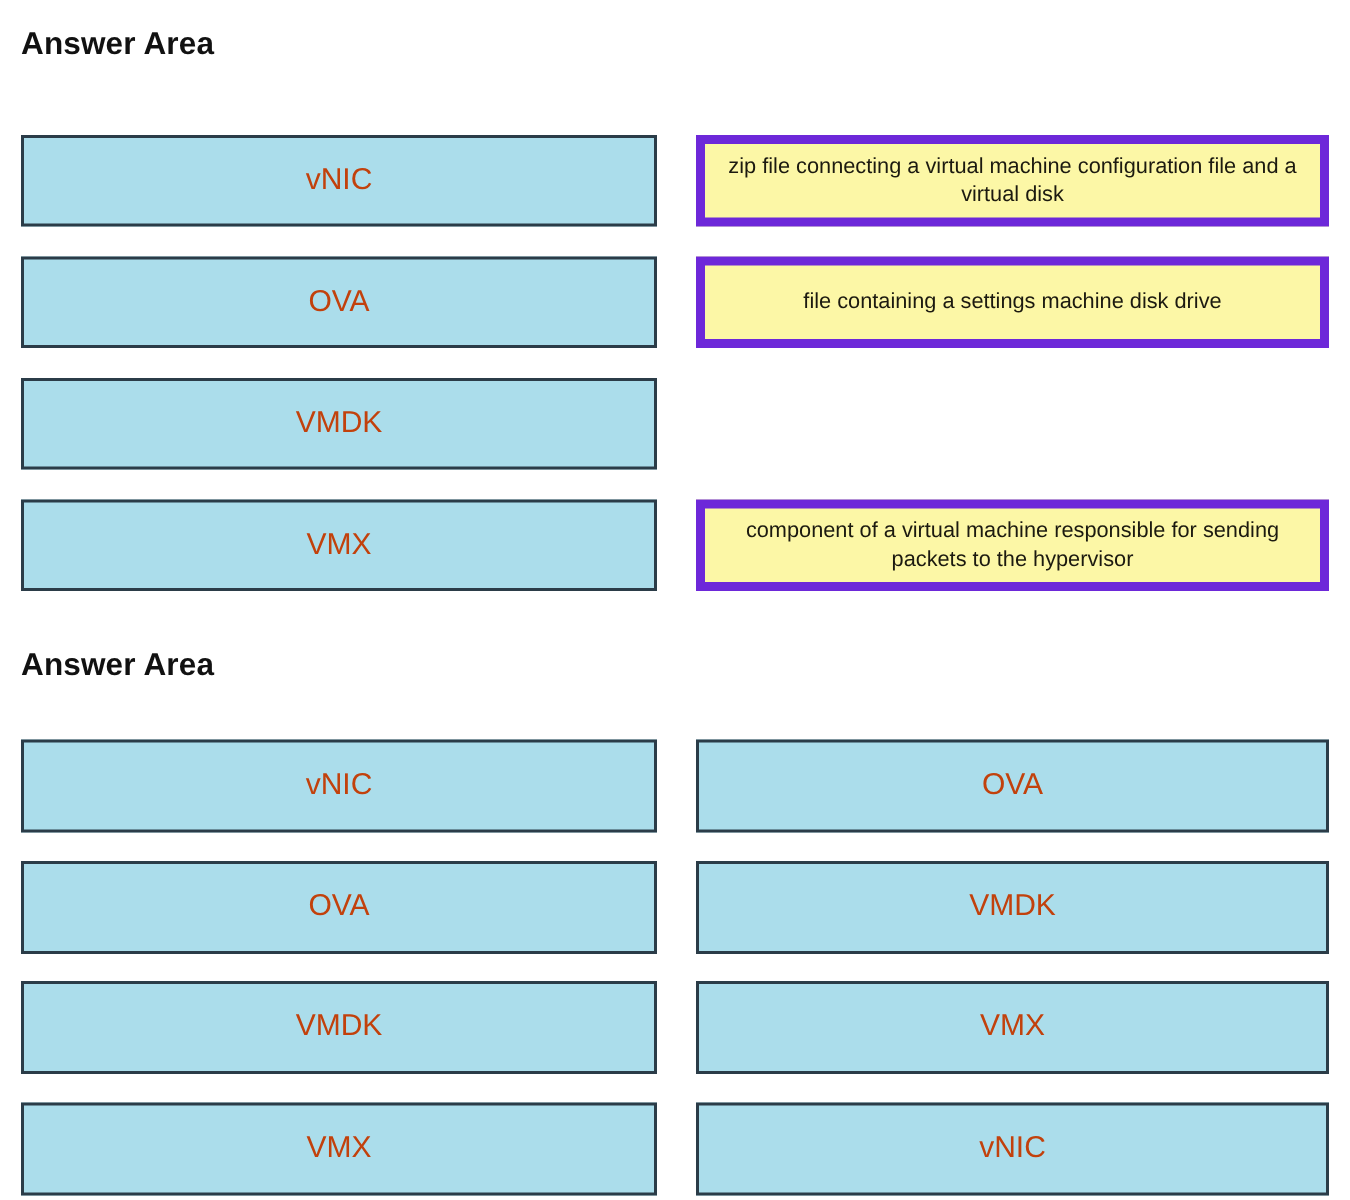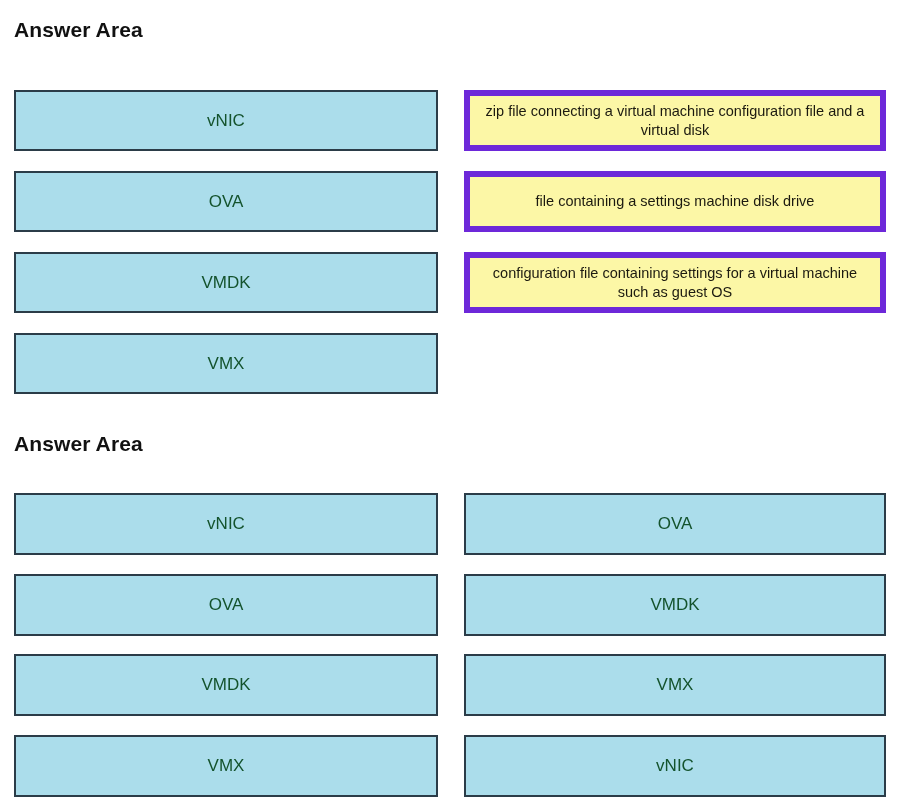--- a/index.html
+++ b/index.html
@@ -43,22 +43,22 @@
     display: flex;
     align-items: center;
     justify-content: center;
     text-align: center;
     line-height: 1.28;
   }
 
   .box-blue {
     background: #ABDDEB;
     border: 2px solid #2B3C48;
-    font-size: 17px;
-    color: #14532d;
+    font-size: 20px;
+    color: #c2410c;
   }
 
   .box-yellow {
     background: #FCF7A6;
     border: 6px solid #6d28d9;
     font-size: 14.5px;
     color: #1c1a10;
     padding: 4px 10px;
   }
 
@@ -109,24 +109,24 @@
   </div>
 
   <div class="box box-yellow s1-right s1-row0">
     <span class="box-label">zip file connecting a virtual machine configuration file and a virtual disk</span>
   </div>
 
   <div class="box box-yellow s1-right s1-row1">
     <span class="box-label">file containing a settings machine disk drive</span>
   </div>
 
-  <div class="box box-yellow s1-right s1-row2">
-    <span class="box-label">configuration file containing settings for a virtual machine such as guest OS</span>
+
+  <div class="box box-yellow s1-right s1-row3">
+    <span class="box-label">component of a virtual machine responsible for sending packets to the hypervisor</span>
   </div>
-
 
   <div class="section-heading heading-2">Answer Area</div>
 
   <div class="box box-blue s2-left s2-row0">
     <span class="box-label">vNIC</span>
   </div>
 
   <div class="box box-blue s2-left s2-row1">
     <span class="box-label">OVA</span>
   </div>

